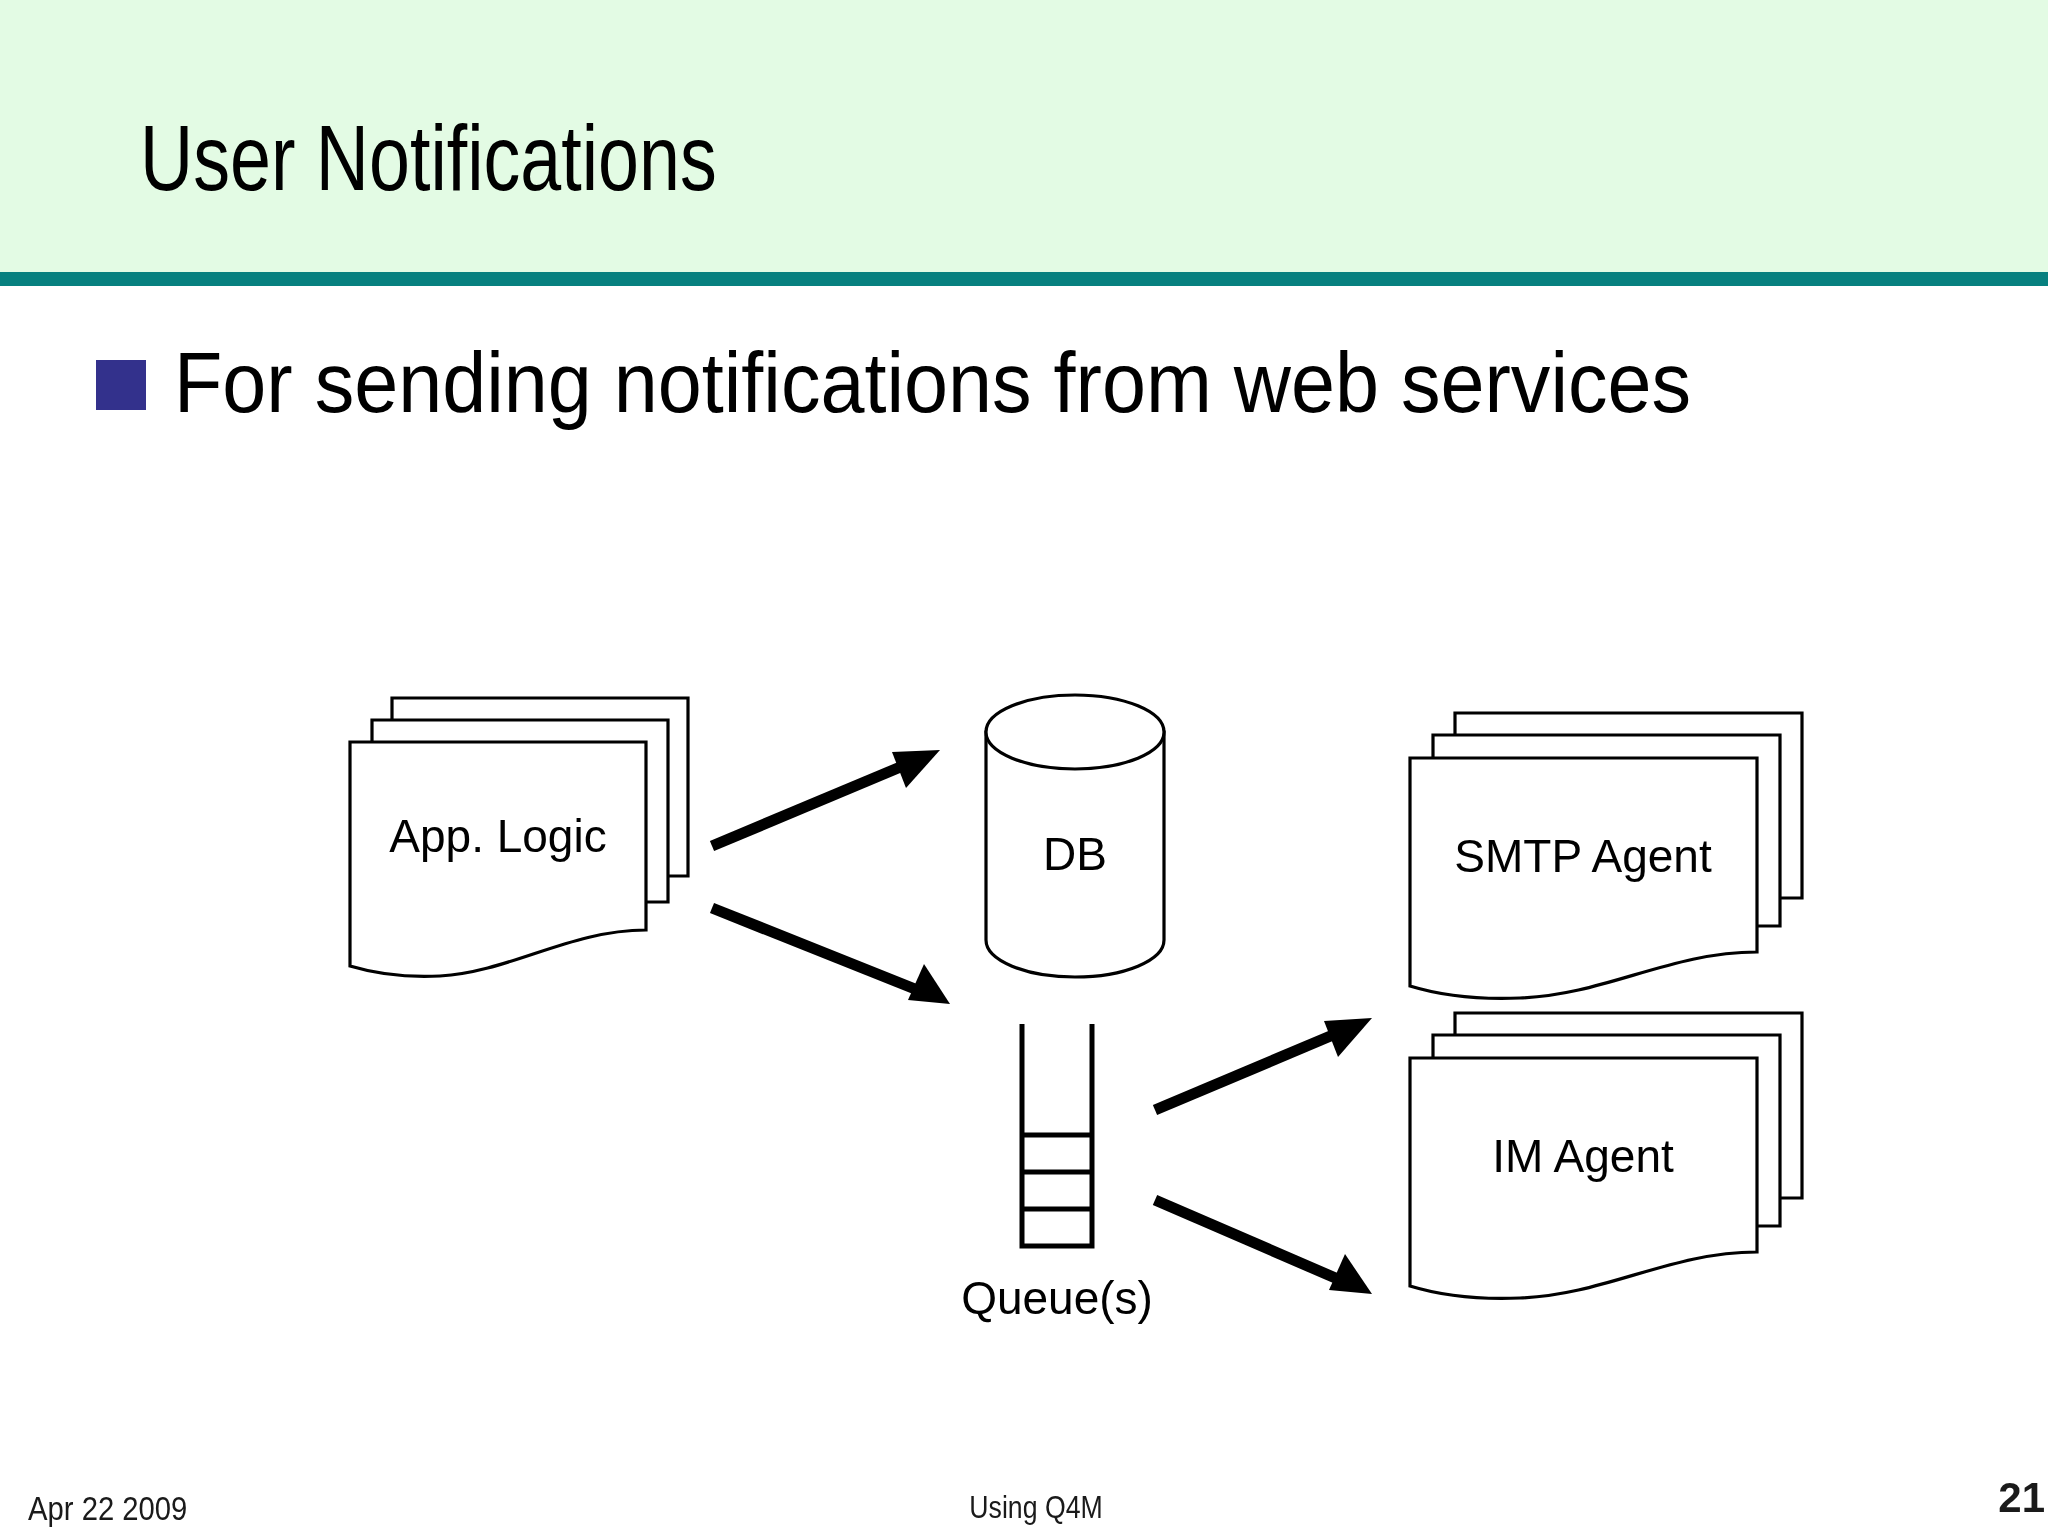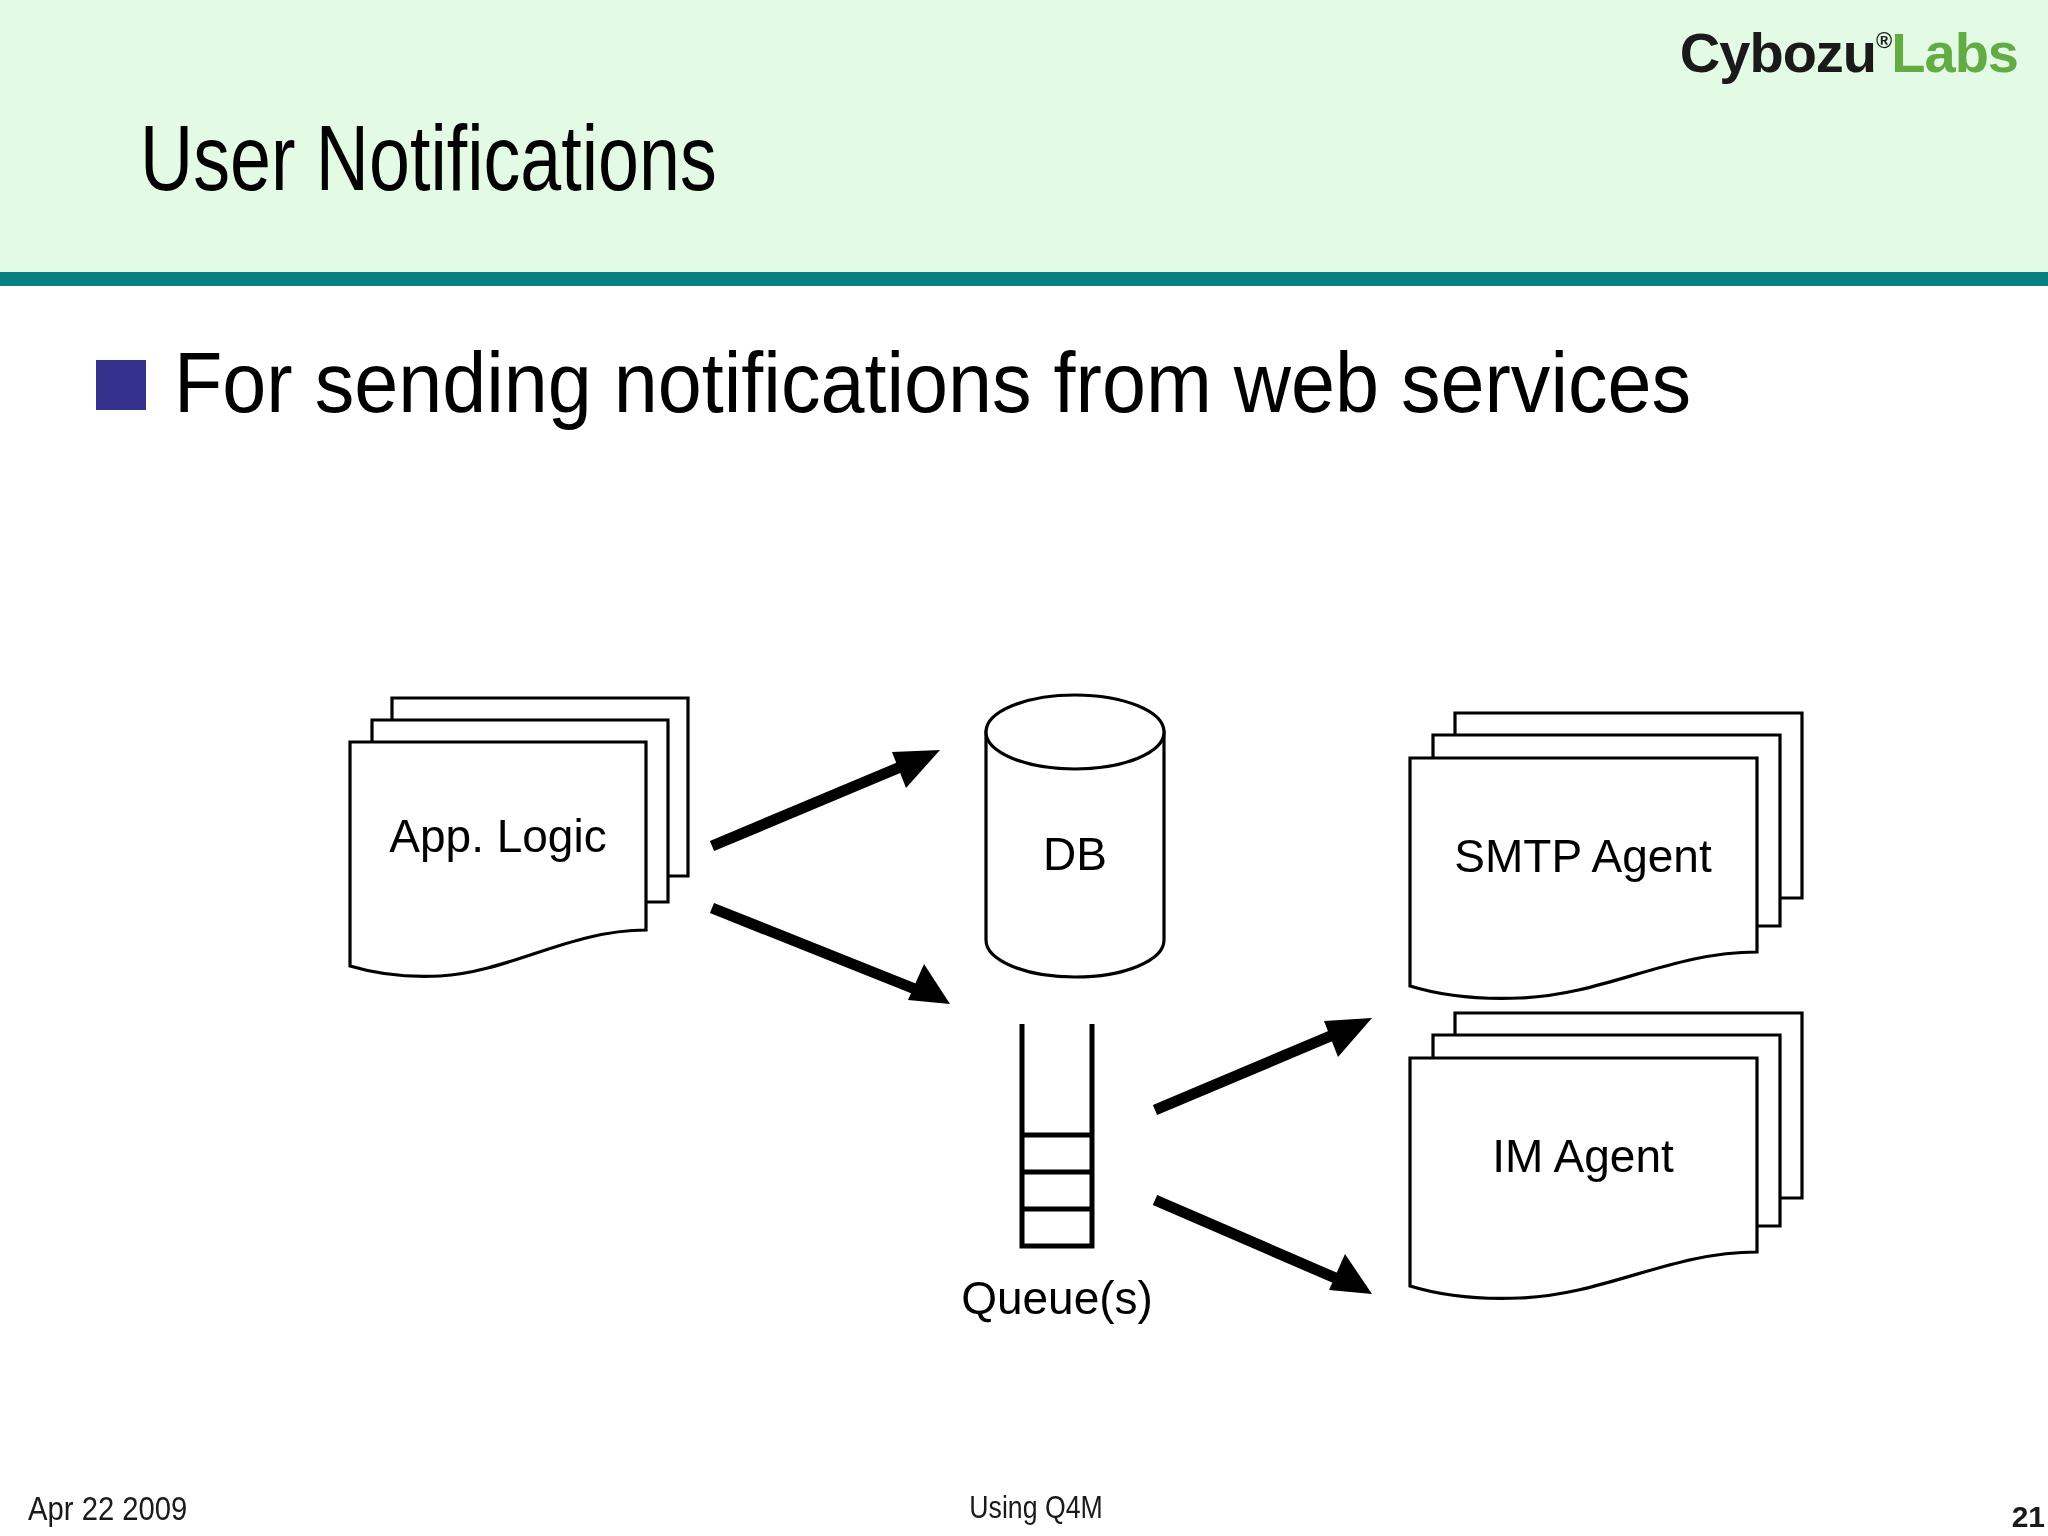--- a/index.html
+++ b/index.html
@@ -155,39 +155,36 @@
     bottom: 10px;
     transform: translateX(-50%) scaleX(0.86);
     font-size: 31px;
     color: #1a1a1a;
     font-family: "Liberation Sans", sans-serif;
     white-space: nowrap;
   }
   #footer-page {
     position: absolute;
     right: 26px;
-    bottom: 2px;
-    font-size: 30px;
+    bottom: 14px;
+    font-size: 42px;
     font-weight: bold;
     color: #1a1a1a;
     font-family: "Liberation Sans", sans-serif;
     white-space: nowrap;
   }
 </style>
 </head>
 <body>
 
 <div id="slide">
 
   <div id="header-band"></div>
   <div id="header-rule"></div>
 
-  <div id="brand-logo">
-    <span class="brand-cybozu">Cybozu</span><span class="brand-reg">®</span><span class="brand-labs">Labs</span>
-  </div>
 
   <div id="slide-title">User Notifications</div>
 
   <div id="bullet-block">
     <div id="bullet-row">
       <div id="bullet-marker"></div>
       <div id="bullet-text">For sending notifications from web services</div>
     </div>
   </div>
 

